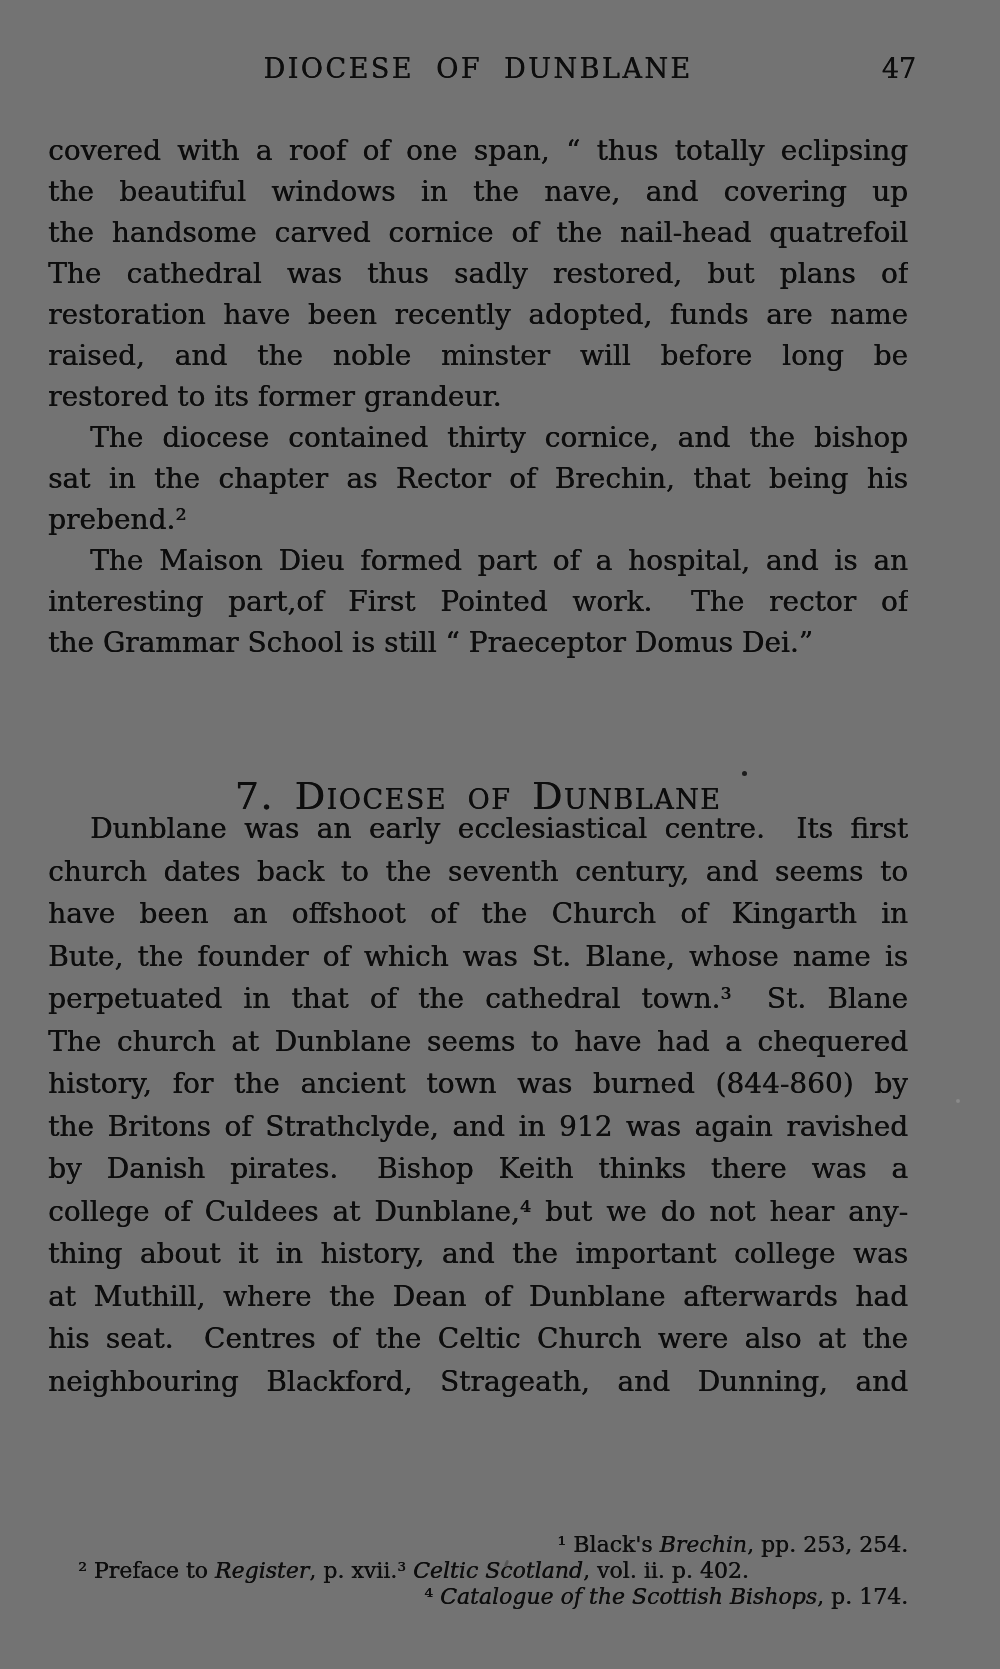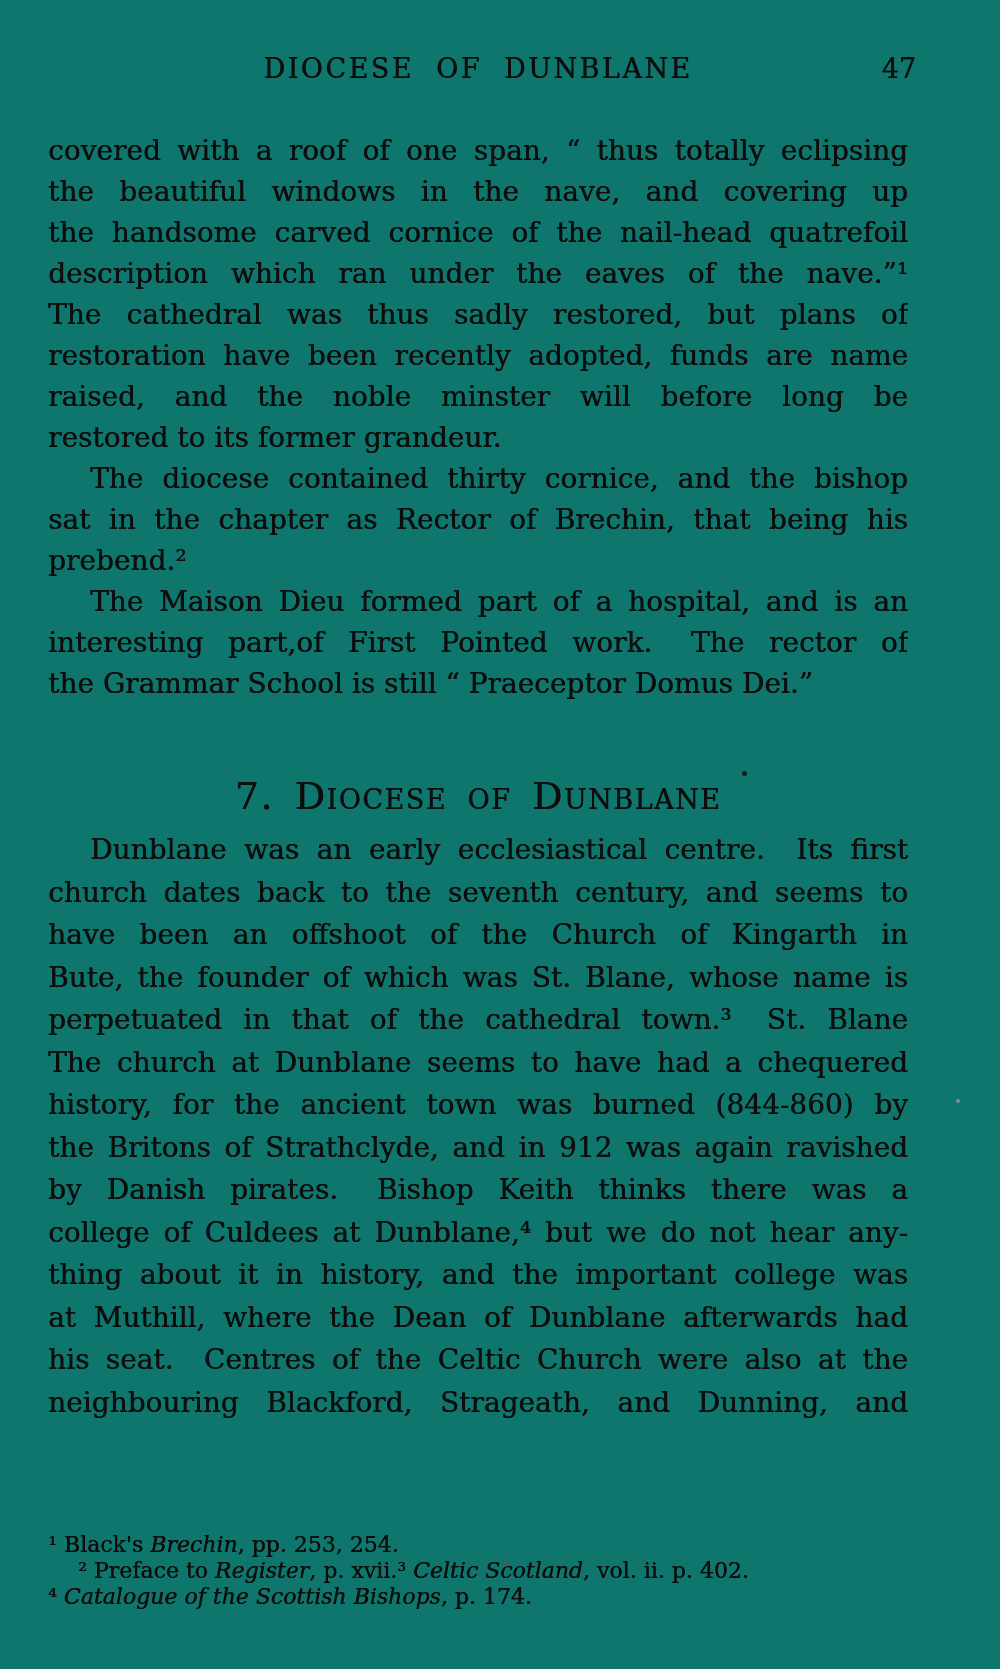--- a/index.html
+++ b/index.html
@@ -1,40 +1,40 @@
 <!DOCTYPE html>
 <html><head>
 <meta charset="utf-8">
 <style>
   html,body{margin:0;padding:0;background:#e8e8e8;}
   .page{
     position:relative;
     width:1000px;height:1669px;
     margin:0 auto;
-    background:#0f766e;
+    background:#737373;
     color:#0d0d0d;
     font-family:"DejaVu Serif","Liberation Serif",serif;
     text-shadow:0.4px 0 0 currentColor;
     overflow:hidden;
   }
   .running-header{
     position:absolute;top:53px;left:48px;width:860px;
     text-align:center;font-size:27px;line-height:32px;
     letter-spacing:2.5px;word-spacing:11px;white-space:nowrap;
   }
   .page-number{
     position:absolute;top:53px;right:84px;
     font-size:27px;line-height:32px;font-weight:normal;
   }
   .body-block{
     position:absolute;left:48px;width:860px;font-size:28px;
   }
   #body-upper{top:130px;}
   #body-upper .line{height:41px;line-height:41px;}
-  #body-lower{top:829px;}
+  #body-lower{top:808px;}
   #body-lower .line{height:42.5px;line-height:42.5px;}
   .line{
     text-align:justify;
     text-align-last:justify;
     text-justify:inter-word;
     overflow:hidden;
   }
   .line.indent{text-indent:42px;}
   .line.endline{text-align-last:left;}
   .section-heading{
@@ -43,21 +43,21 @@
     font-variant:small-caps;
     font-size:38px;line-height:40px;
     letter-spacing:1.5px;word-spacing:7px;
     white-space:nowrap;
   }
   .footnotes{
     position:absolute;top:1532px;left:48px;width:860px;
     font-size:22px;
   }
   .fn-row{height:26px;line-height:26px;overflow:hidden;}
-  .fn-row.center{text-align:left;}
+  .fn-row.center{text-align:right;}
   .fn-row.spread{display:flex;justify-content:flex-start;padding-left:30px;box-sizing:border-box;}
   .fn i{font-style:italic;}
   
   .artifact{position:absolute;background:#1c1c1c;border-radius:50%;}
   #artifact-its-dot{left:742px;top:771px;width:5px;height:5px;}
   #artifact-margin-dot{left:956px;top:1099px;width:4px;height:4px;background:#8a8a8a;}
   #artifact-fn-tick{left:505px;top:1560px;width:3px;height:7px;background:#555;border-radius:40%;transform:rotate(22deg);}
 </style>
 </head>
 <body>
@@ -65,21 +65,20 @@
 <div class="page">
 
   <div class="running-header">DIOCESE OF DUNBLANE</div>
 
   <div class="page-number">47</div>
 
   <div class="body-block" id="body-upper">
       <div class="line">covered with a roof of one span, “ thus totally eclipsing</div>
       <div class="line">the beautiful windows in the nave, and covering up</div>
       <div class="line">the handsome carved cornice of the nail-head quatrefoil</div>
-      <div class="line">description which ran under the eaves of the nave.”¹</div>
       <div class="line">The cathedral was thus sadly restored, but plans of</div>
       <div class="line">restoration have been recently adopted, funds are name</div>
       <div class="line">raised, and the noble minster will before long be</div>
       <div class="line endline">restored to its former grandeur.</div>
       <div class="line indent">The diocese contained thirty cornice, and the bishop</div>
       <div class="line">sat in the chapter as Rector of Brechin, that being his</div>
       <div class="line endline">prebend.²</div>
       <div class="line indent">The Maison Dieu formed part of a hospital, and is an</div>
       <div class="line">interesting part,of First Pointed work.  The rector of</div>
       <div class="line endline">the Grammar School is still “ Praeceptor Domus Dei.”</div>

